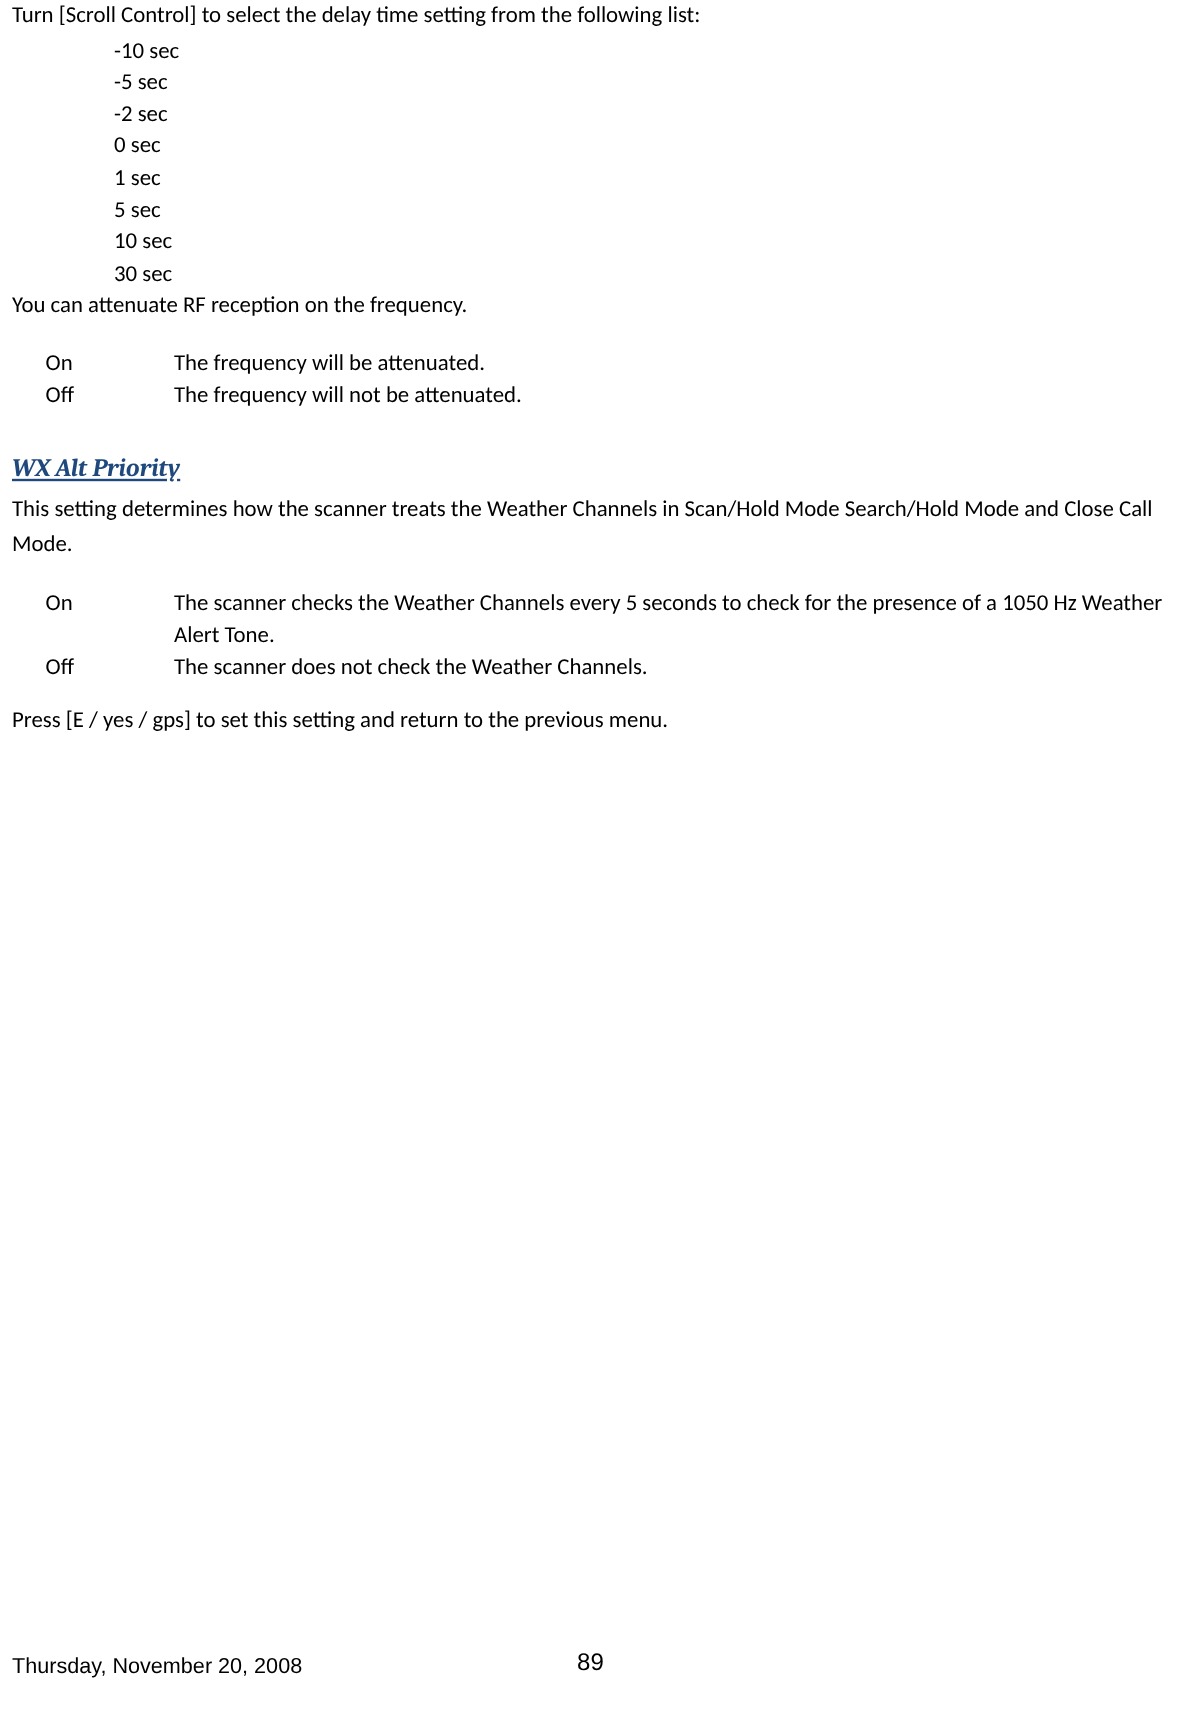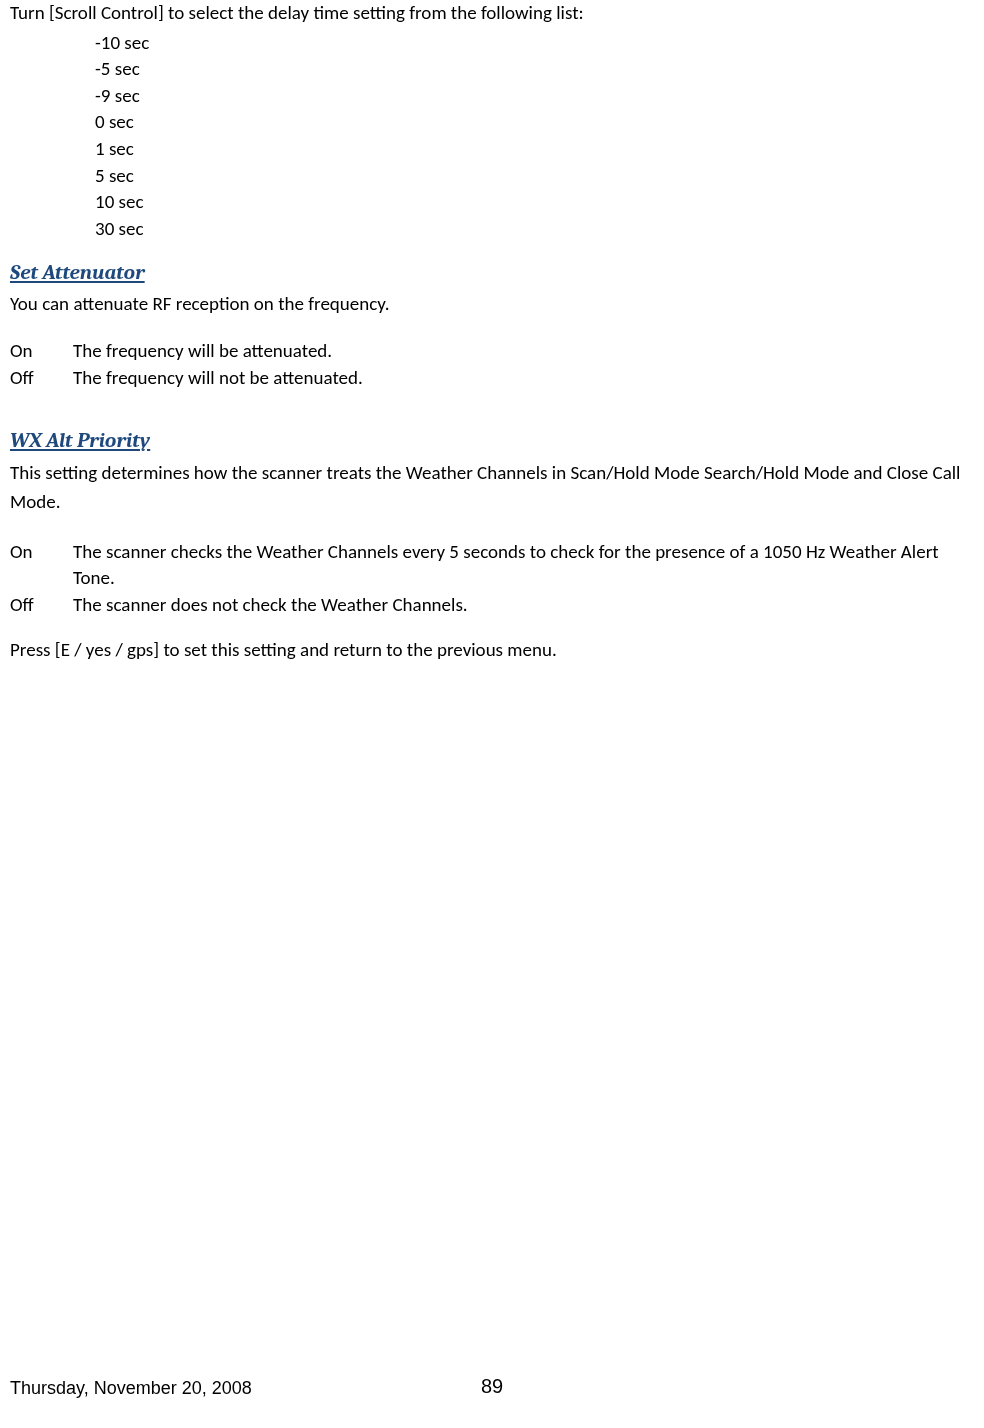--- a/index.html
+++ b/index.html
@@ -45,23 +45,25 @@
     .spacer {
       height: 18px;
     }
     .option-row {
       display: flex;
       line-height: 1.4;
     }
     .option-label {
       width: 63px;
       flex-shrink: 0;
+      margin-left: 28px;
     }
     .option-desc {
       flex: 1;
+      margin-left: 44px;
     }
     .footer {
       position: absolute;
       bottom: 28px;
       left: 10px;
       right: 10px;
       display: flex;
       align-items: flex-end;
     }
     .footer-date {
@@ -79,30 +81,29 @@
 </head>
 <body>
 
 <div class="content">
 
   <div class="para">Turn [Scroll Control] to select the delay time setting from the following list:</div>
 
   <div class="indent-list">
     <div>-10 sec</div>
     <div>-5 sec</div>
-    <div>-9 sec</div>
+    <div>-2 sec</div>
     <div>0 sec</div>
     <div>1 sec</div>
     <div>5 sec</div>
     <div>10 sec</div>
     <div>30 sec</div>
   </div>
 
 
-  <div class="section-heading">Set Attenuator</div>
   <div class="para">You can attenuate RF reception on the frequency.</div>
 
   <div class="spacer"></div>
 
   <div class="option-row">
     <div class="option-label">On</div>
     <div class="option-desc">The frequency will be attenuated.</div>
   </div>
   <div class="option-row">
     <div class="option-label">Off</div>

